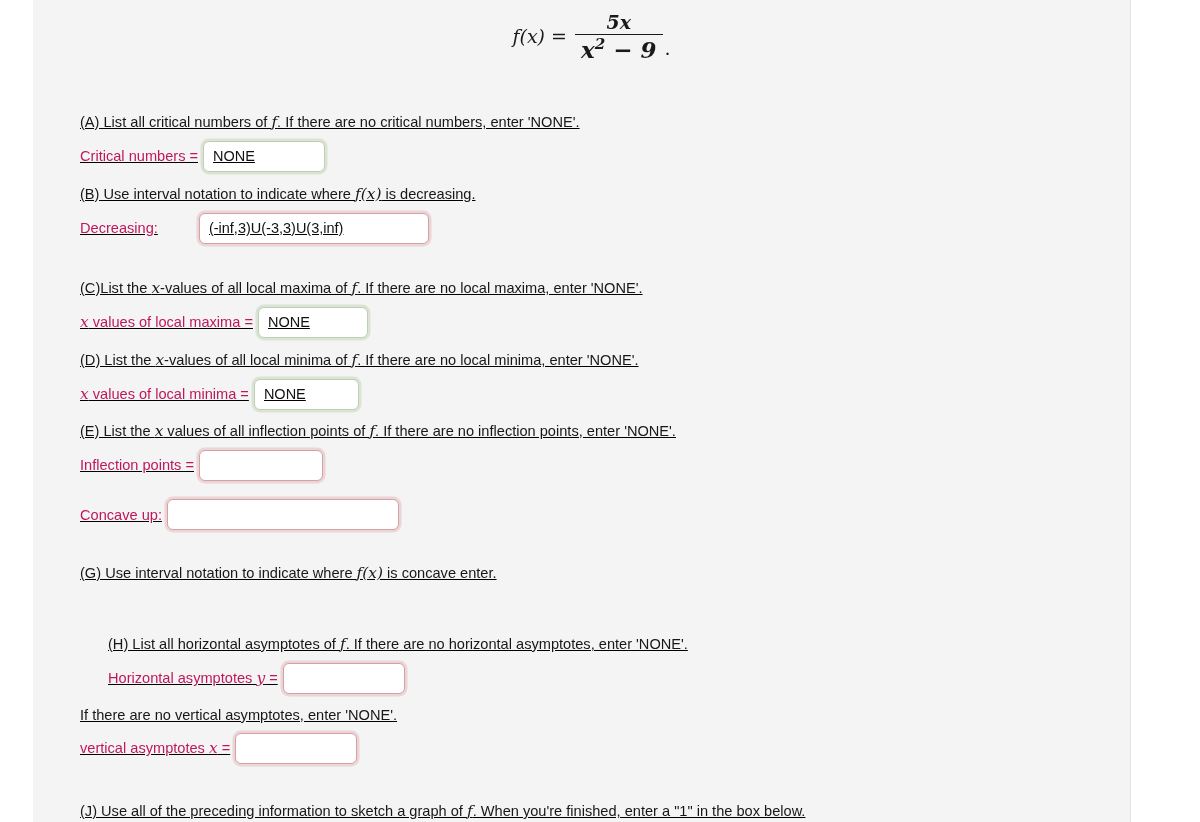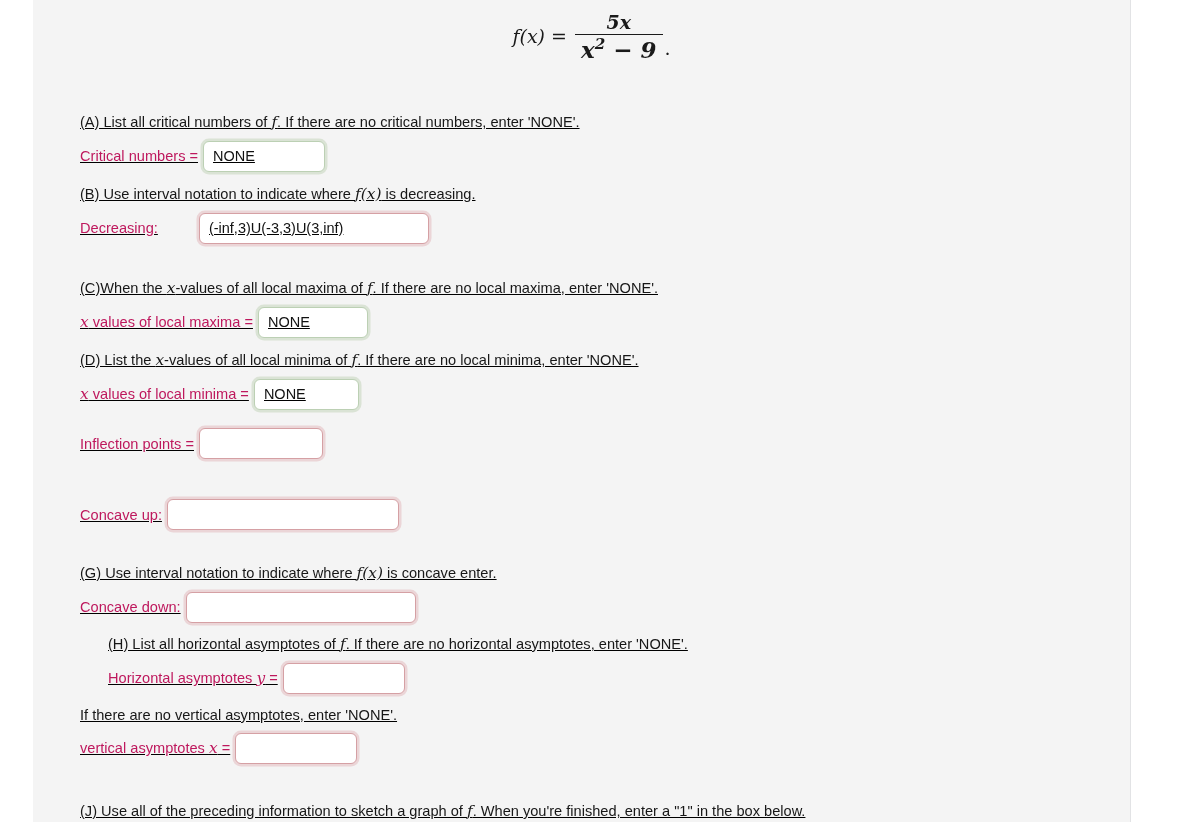--- a/index.html
+++ b/index.html
@@ -205,55 +205,52 @@
 
     <div class="question" id="q-b">
       <div class="qtext"><span>(B) Use interval notation to indicate where </span><span class="mvar">f(x)</span><span> is decreasing.</span></div>
       <div class="answer-row">
         <span class="answer-label">Decreasing:</span>
         <input class="field red" id="field-b" value="(-inf,3)U(-3,3)U(3,inf)" style="">
       </div>
     </div>
 
     <div class="question" id="q-c">
-      <div class="qtext"><span>(C)When the </span><span class="mvar">x</span><span>-values of all local maxima of </span><span class="mvar">f</span><span>. If there are no local maxima, enter 'NONE'.</span></div>
+      <div class="qtext"><span>(C)List the </span><span class="mvar">x</span><span>-values of all local maxima of </span><span class="mvar">f</span><span>. If there are no local maxima, enter 'NONE'.</span></div>
       <div class="answer-row">
         <span class="answer-label"><span class="mvar">x</span><span> values of local maxima =</span></span>
         <input class="field green" id="field-c" value="NONE" style="">
       </div>
     </div>
 
     <div class="question" id="q-d">
       <div class="qtext"><span>(D) List the </span><span class="mvar">x</span><span>-values of all local minima of </span><span class="mvar">f</span><span>. If there are no local minima, enter 'NONE'.</span></div>
       <div class="answer-row">
         <span class="answer-label"><span class="mvar">x</span><span> values of local minima =</span></span>
         <input class="field green" id="field-d" value="NONE" style="">
       </div>
     </div>
 
     <div class="question" id="q-e">
+      <div class="qtext"><span>(E) List the </span><span class="mvar">x</span><span> values of all inflection points of </span><span class="mvar">f</span><span>. If there are no inflection points, enter 'NONE'.</span></div>
       <div class="answer-row">
         <span class="answer-label">Inflection points =</span>
         <input class="field red" id="field-e" value="" style="">
       </div>
     </div>
 
     <div class="question" id="q-f">
       <div class="answer-row">
         <span class="answer-label">Concave up:</span>
         <input class="field red" id="field-f" value="" style="">
       </div>
     </div>
 
     <div class="question" id="q-g">
       <div class="qtext"><span>(G) Use interval notation to indicate where </span><span class="mvar">f(x)</span><span> is concave enter.</span></div>
-      <div class="answer-row">
-        <span class="answer-label">Concave down:</span>
-        <input class="field red" id="field-g" value="" style="">
-      </div>
     </div>
 
     <div class="question" id="q-h">
       <div class="qtext"><span>(H) List all horizontal asymptotes of </span><span class="mvar">f</span><span>. If there are no horizontal asymptotes, enter 'NONE'.</span></div>
       <div class="answer-row">
         <span class="answer-label"><span>Horizontal asymptotes </span><span class="mvar">y</span><span> =</span></span>
         <input class="field red" id="field-h" value="" style="">
       </div>
     </div>
 

